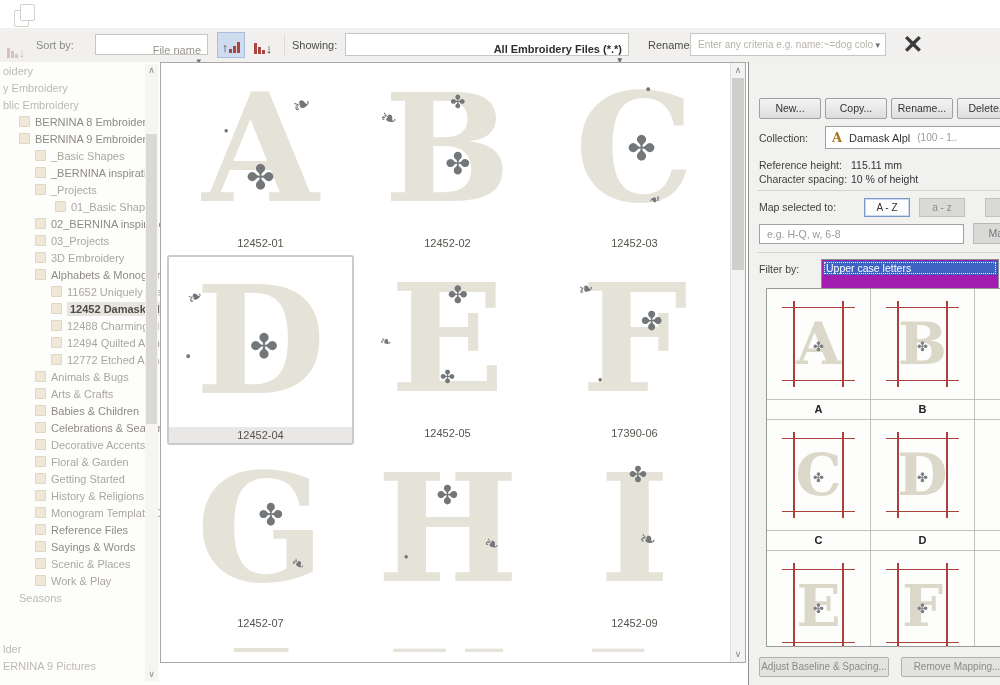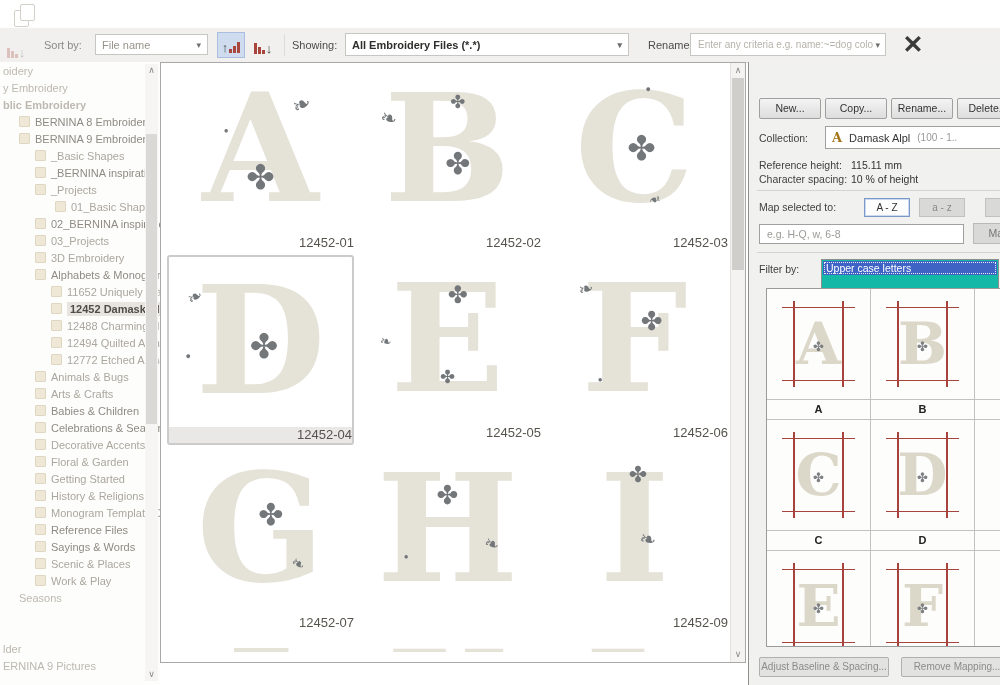--- a/index.html
+++ b/index.html
@@ -9,21 +9,21 @@
   .topstrip{position:absolute;left:0;top:0;width:1000px;height:28px;background:#fff;}
   .copy-icon{position:absolute;left:14px;top:4px;width:22px;height:22px;}
   .copy-icon .r1,.copy-icon .r2{position:absolute;width:13px;height:15px;border:1px solid #d3d0ca;border-radius:2px;background:#fff;}
   .copy-icon .r1{left:0;top:6px;}
   .copy-icon .r2{left:6px;top:0;}
 
   
   .toolbar{position:absolute;left:0;top:28px;width:1000px;height:34px;background:#f1f0ee;border-bottom:1px solid #d8d7d5;}
   .tb-label{position:absolute;font-size:11px;color:#8b8b86;top:11px;}
   .tb-label.dark{color:#4c4c48;}
-  .combo{position:absolute;background:#fff;border:1px solid #c6c6c3;display:flex;align-items:center;justify-content:space-between;padding:0 6px;font-size:11px;box-sizing:border-box;}
+  .combo{position:absolute;background:#fff;border:1px solid #c6c6c3;display:flex;align-items:flex-end;justify-content:space-between;padding:9px 6px;font-size:11px;box-sizing:border-box;flex-direction:column;}
   .combo .arr{color:#6f6f6c;font-size:9px;margin-left:4px;}
   #sortby{left:95px;top:6px;width:113px;height:21px;color:#98948c;}
   #showing{left:345px;top:5px;width:284px;height:23px;color:#2e2e2c;font-weight:bold;}
   .searchbox{position:absolute;left:690px;top:5px;width:196px;height:23px;background:#fff;border:1px solid #c6c6c3;display:flex;align-items:center;box-sizing:border-box;padding:0 5px;}
   .searchbox input{flex:1;border:none;outline:none;font-size:10px;color:#555;background:transparent;font-family:"Liberation Sans",sans-serif;}
   .searchbox input::placeholder{color:#b7b3ab;}
   .searchbox .arr{color:#6f6f6c;font-size:9px;}
   .closex{position:absolute;left:898px;top:1px;width:30px;height:30px;font-size:25px;font-weight:bold;color:#3b3b3b;text-align:center;line-height:30px;cursor:pointer;}
   .sorticon{position:absolute;top:4px;width:28px;height:26px;display:flex;align-items:flex-end;justify-content:center;gap:1px;box-sizing:border-box;padding:4px 3px;}
   .sorticon.sel{background:#cfdcf0;border:1px solid #aabfdf;}
@@ -49,21 +49,21 @@
   .sb .scr-arrow.down{bottom:0;}
   .sb .thumb{position:absolute;left:1px;top:70px;width:11px;height:290px;background:#dbd9d6;}
 
   
   .maingrid{position:absolute;left:160px;top:62px;width:586px;height:601px;background:#fff;border:1px solid #a8a8a8;box-sizing:border-box;overflow:hidden;}
   .cells{position:absolute;left:6px;top:2px;width:562px;display:grid;grid-template-columns:repeat(3,187px);}
   .cell{height:190px;position:relative;display:flex;flex-direction:column;align-items:center;box-sizing:border-box;padding-top:4px;}
   .cell .thumb{position:relative;width:172px;height:164px;overflow:hidden;}
   .cell .glyph{position:absolute;left:50%;top:50%;transform:translate(-50%,-52%);font-family:"DejaVu Serif",serif;font-size:150px;line-height:1;color:#e5e2d8;font-weight:bold;}
   .orn{position:absolute;color:#73777a;transform:translate(-50%,-50%);line-height:1;}
-  .cap-label{margin-top:2px;font-size:13px;color:#56534d;height:16px;line-height:16px;width:100%;text-align:right;}
+  .cap-label{margin-top:2px;font-size:11px;color:#56534d;height:16px;line-height:16px;width:100%;text-align:center;}
   .cell.selected{border:2px solid #cbcbcb;border-radius:3px;background:#fff;}
   .cell.selected .cap-label{background:#e9e8e6;}
   .partialrow{position:absolute;left:6px;top:577px;width:562px;height:12px;display:grid;grid-template-columns:repeat(3,187px);overflow:hidden;}
   .pcell{position:relative;height:40px;overflow:hidden;text-align:center;}
   .pcell .glyph{position:relative;font-family:"DejaVu Serif",serif;font-size:140px;line-height:1;color:#e5e2d8;font-weight:bold;top:-8px;}
   .gsb{position:absolute;right:0;top:0;width:14px;height:599px;background:#f4f3f2;border-left:1px solid #e2e1e0;}
   .gsb .scr-arrow{position:absolute;left:0;width:14px;height:13px;font-size:9px;color:#8a8a8a;text-align:center;line-height:13px;}
   .gsb .scr-arrow.up{top:1px;}
   .gsb .scr-arrow.down{bottom:1px;}
   .gsb .thumb{position:absolute;left:1px;top:15px;width:12px;height:192px;background:#cfcecb;}
@@ -89,21 +89,21 @@
   .ccombo .cval{color:#333;}
   .ccombo .csuf{color:#999;margin-left:7px;font-size:10px;}
   .hr{position:absolute;left:8px;right:0;border-top:1px solid #d4d4d3;}
   .mbtn{position:absolute;top:136px;height:19px;width:46px;font-size:10px;text-align:center;line-height:17px;box-sizing:border-box;}
   .mbtn.active{background:#fdfdfd;border:1px solid #7b99c8;box-shadow:inset 0 0 0 1px #cdd9ee;color:#333;}
   .mbtn.dis{background:#d9d9d8;border:1px solid #c1c1c0;color:#8a8a8a;}
   .minput{position:absolute;left:10px;top:162px;width:205px;height:20px;background:#fff;border:1px solid #a0a0a0;box-sizing:border-box;display:flex;align-items:center;padding:0 5px;}
   .minput input{flex:1;border:none;outline:none;font-size:10.5px;background:transparent;color:#555;font-family:"Liberation Sans",sans-serif;}
   .minput input::placeholder{color:#9a9a96;}
   .mapbtn{position:absolute;left:224px;top:161px;width:60px;height:21px;background:#d9d9d8;border:1px solid #b9b9b8;color:#777;font-size:10.5px;text-align:center;line-height:19px;box-sizing:border-box;}
-  .fcombo{position:absolute;left:72px;top:197px;width:178px;height:35px;background:#14b8a6;border:1px solid #8d8d8b;box-sizing:border-box;}
+  .fcombo{position:absolute;left:72px;top:197px;width:178px;height:35px;background:#a21caf;border:1px solid #8d8d8b;box-sizing:border-box;}
   .fcombo .selblue{display:block;margin:1px;background:#3f63c5;color:#fff;font-size:10.5px;padding:1px 3px;outline:1px dotted #e6ecf8;outline-offset:-2px;white-space:nowrap;}
   .kgrid{position:absolute;left:17px;top:226px;width:236px;height:359px;background:#fdfdfc;border:1px solid #9a9a9a;box-sizing:border-box;overflow:hidden;display:grid;grid-template-columns:104px 104px 104px;grid-template-rows:110px 21px 110px 21px 110px;}
   .kprev{position:relative;border-right:1px solid #c2c2c0;overflow:hidden;}
   .klabel{border-right:1px solid #c2c2c0;border-top:1px solid #c2c2c0;border-bottom:1px solid #c2c2c0;font-weight:bold;font-size:11px;color:#222;text-align:center;line-height:19px;}
   .kletter{position:absolute;left:50%;top:50%;transform:translate(-50%,-50%);font-family:"DejaVu Serif",serif;font-size:58px;font-weight:bold;color:#dcd8c9;line-height:1;}
   .korn{position:absolute;left:50%;top:52%;transform:translate(-50%,-50%);font-size:13px;color:#7e8184;}
   .gv{position:absolute;top:11%;bottom:11%;width:2px;background:#a8423c;}
   .gv.l{left:25%;} .gv.r{right:25%;}
   .gh{position:absolute;left:15%;right:15%;height:1px;background:#a8423c;}
   .gh.t{top:16%;} .gh.b{bottom:16%;}
@@ -125,21 +125,21 @@
 
   <div class="toolbar">
     <div class="ghosticons">
       <div class="sorticon">
           <span class="bar" style="height:10px"></span>
           <span class="bar" style="height:7px"></span>
           <span class="bar" style="height:4px"></span>
           <span class="sarr">↓</span>
         </div>
     </div>
-    <span class="tb-label" style="left:44px">Sort by:</span>
+    <span class="tb-label" style="left:36px">Sort by:</span>
     <div class="combo" id="sortby">
       <span>File name</span>
       <span class="arr">▾</span>
     </div>
     <div class="sorticon sel" id="asc">
       <span class="sarr">↑</span>
       <span class="bar" style="height:4px"></span>
         <span class="bar" style="height:7px"></span>
         <span class="bar" style="height:11px"></span>
     </div>
@@ -164,21 +164,21 @@
   </div>
 
   <div class="sidebar">
     <div id="tree">
         <div class="tree-row t-faint" style="padding-left: 3px;">
           <span class="tlbl">oidery</span>
         </div>
         <div class="tree-row t-faint" style="padding-left: 3px;">
           <span class="tlbl">y Embroidery</span>
         </div>
-        <div class="tree-row t-faint" style="padding-left: 3px; font-weight: bold;">
+        <div class="tree-row t-faint" style="padding-left: 3px;">
           <span class="tlbl">blic Embroidery</span>
         </div>
         <div class="tree-row t-normal" style="padding-left: 19px;">
           <span class="ficon"></span>
           <span class="tlbl">BERNINA 8 Embroidery</span>
         </div>
         <div class="tree-row t-normal" style="padding-left: 19px;">
           <span class="ficon"></span>
           <span class="tlbl">BERNINA 9 Embroidery</span>
         </div>
@@ -356,21 +356,21 @@
           </div>
           <div class="cap-label">12452-05</div>
         </div>
         <div class="cell">
           <div class="thumb">
             <span class="glyph">F</span>
             <span class="orn" style="left: 60%; top: 38%; font-size: 26px;">✤</span>
             <span class="orn" style="left: 22%; top: 18%; font-size: 18px; transform: translate(-50%, -50%) rotate(-15deg);">❧</span>
             <span class="orn" style="left: 30%; top: 74%; font-size: 8px;">●</span>
           </div>
-          <div class="cap-label">12452-06</div>
+          <div class="cap-label">17390-06</div>
         </div>
         <div class="cell">
           <div class="thumb">
             <span class="glyph">G</span>
             <span class="orn" style="left: 56%; top: 40%; font-size: 30px;">✤</span>
             <span class="orn" style="left: 72%; top: 70%; font-size: 16px; transform: translate(-50%, -50%) rotate(30deg);">❧</span>
           </div>
           <div class="cap-label">12452-07</div>
         </div>
         <div class="cell">

